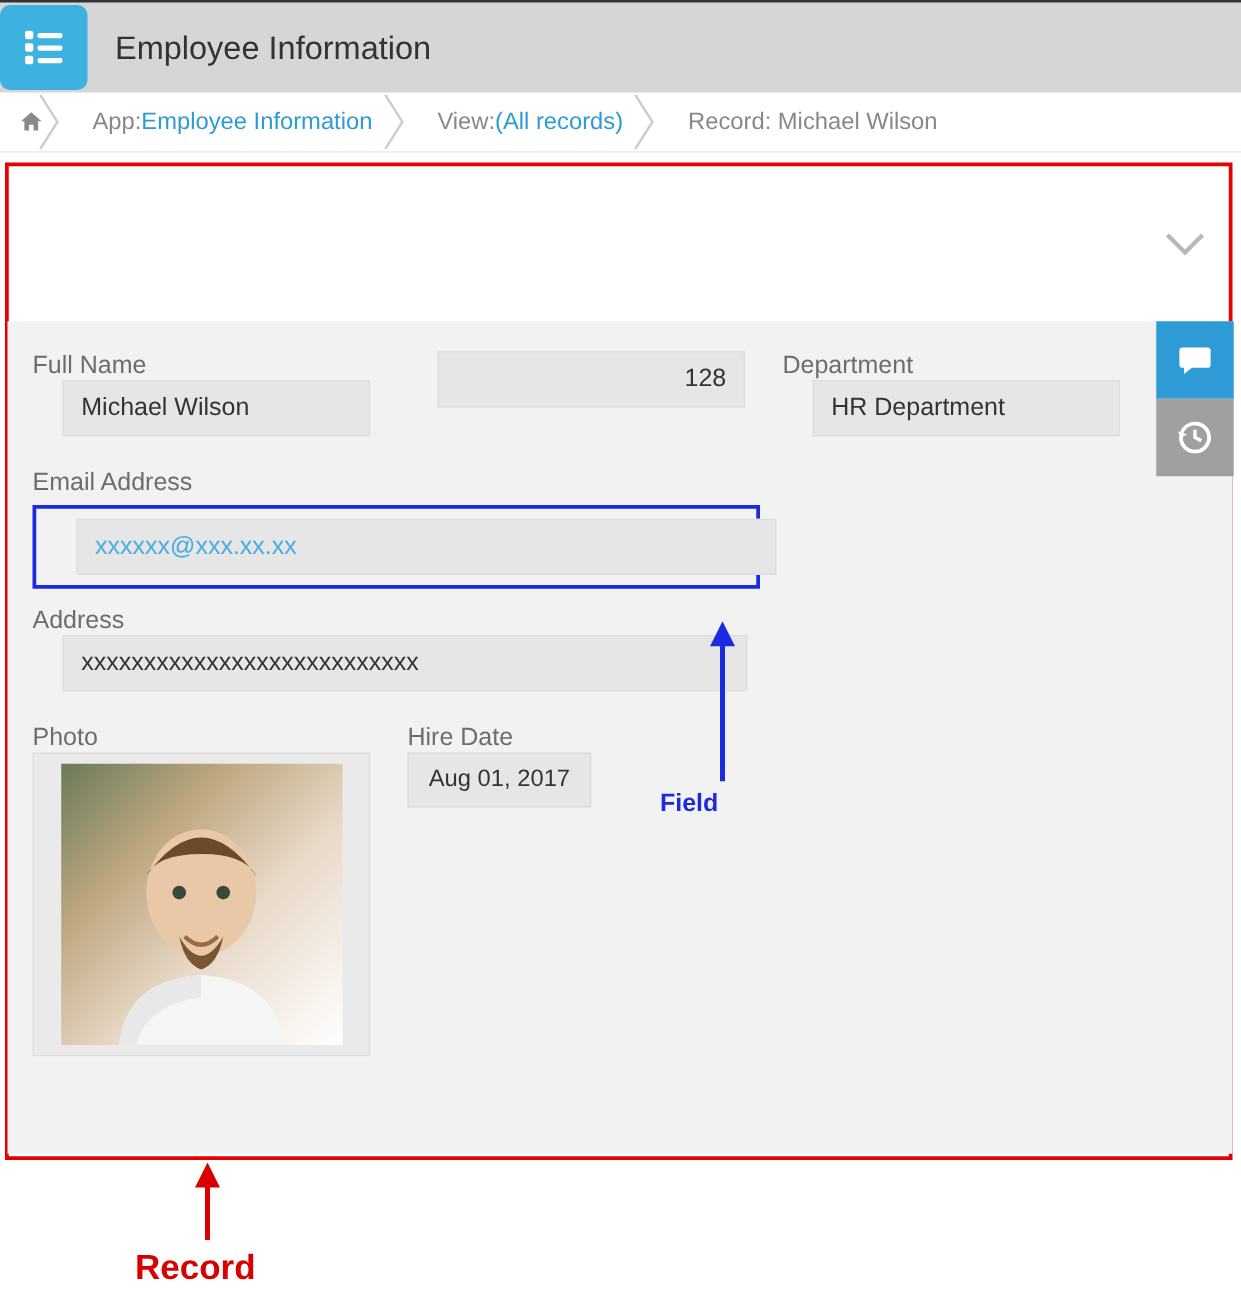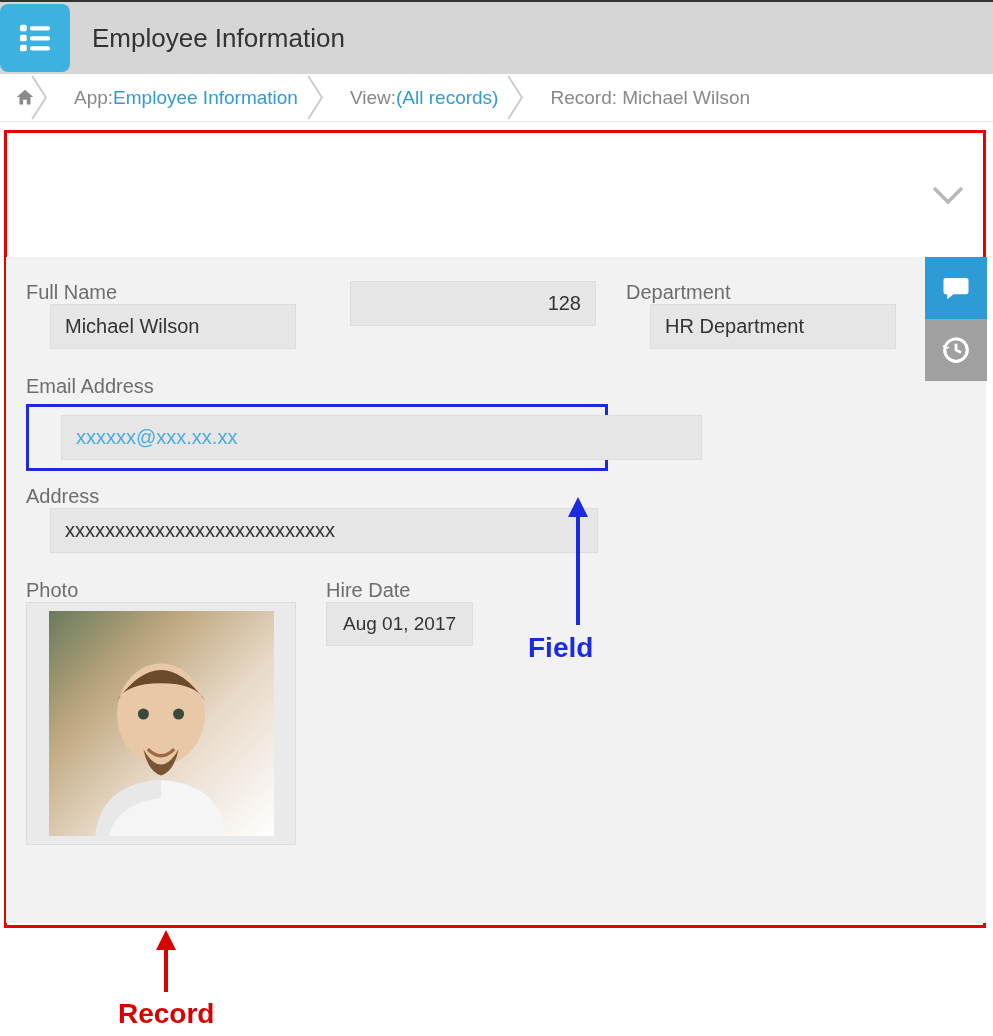--- a/index.html
+++ b/index.html
@@ -114,21 +114,21 @@
 
   .email-block {
     margin-top:26px;
   }
   .email-highlight {
     border:3px solid #1a2be0;
     padding:8px 8px;
     width:582px;
     margin-top:6px;
   }
-  .email-highlight .field-value { width:641px; }
+  .email-highlight .field-value { width:560px; }
   .email-link { color:#46aee0; }
 
   .address-block { margin-top:14px; }
   .address-block .field-value { width:548px; }
 
   .row3 { display:flex; gap:30px; margin-top:26px; }
   .photo-box {
     width:270px; background:#eaeaea; border:1px solid #ddd;
     padding:8px;
     display:flex;align-items:center;justify-content:center;
@@ -149,37 +149,36 @@
   
   .field-callout-arrow {
     position:absolute;
     left:560px; top:495px;
     z-index:5;
     pointer-events:none;
   }
   .field-callout-label {
     position:absolute;
     left:528px; top:632px;
-    font-size:28px;
+    font-size:20px;
     font-weight:700;
     color:#1a2be0;
   }
   .record-callout-arrow {
     position:absolute;
     left:148px; top:930px;
     z-index:5;
     pointer-events:none;
   }
   .record-callout-label {
     position:absolute;
     left:108px; top:998px;
     font-size:28px;
     font-weight:700;
     color:#d90000;
-    margin-left:10px;
   }
 </style>
 </head>
 <body>
 
 <div class="topbar">
   <div class="app-logo">
     <svg viewBox="0 0 24 24" fill="#fff">
         <rect x="3" y="4" width="4" height="4" rx="1"></rect>
         <rect x="9" y="5" width="12" height="2.5" rx="1"></rect>

